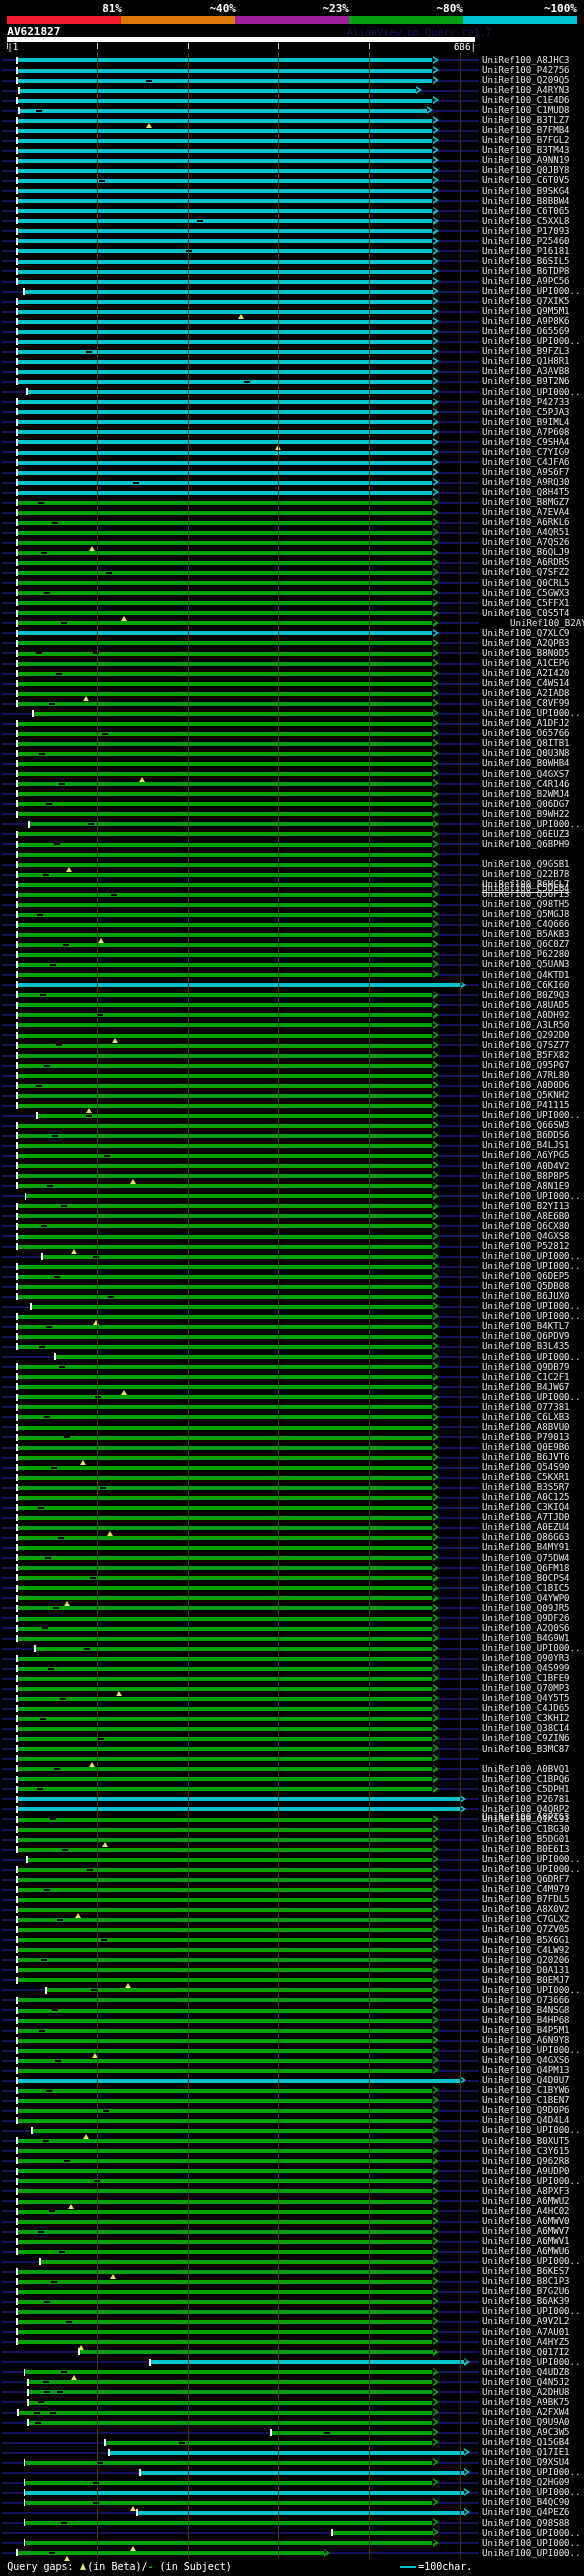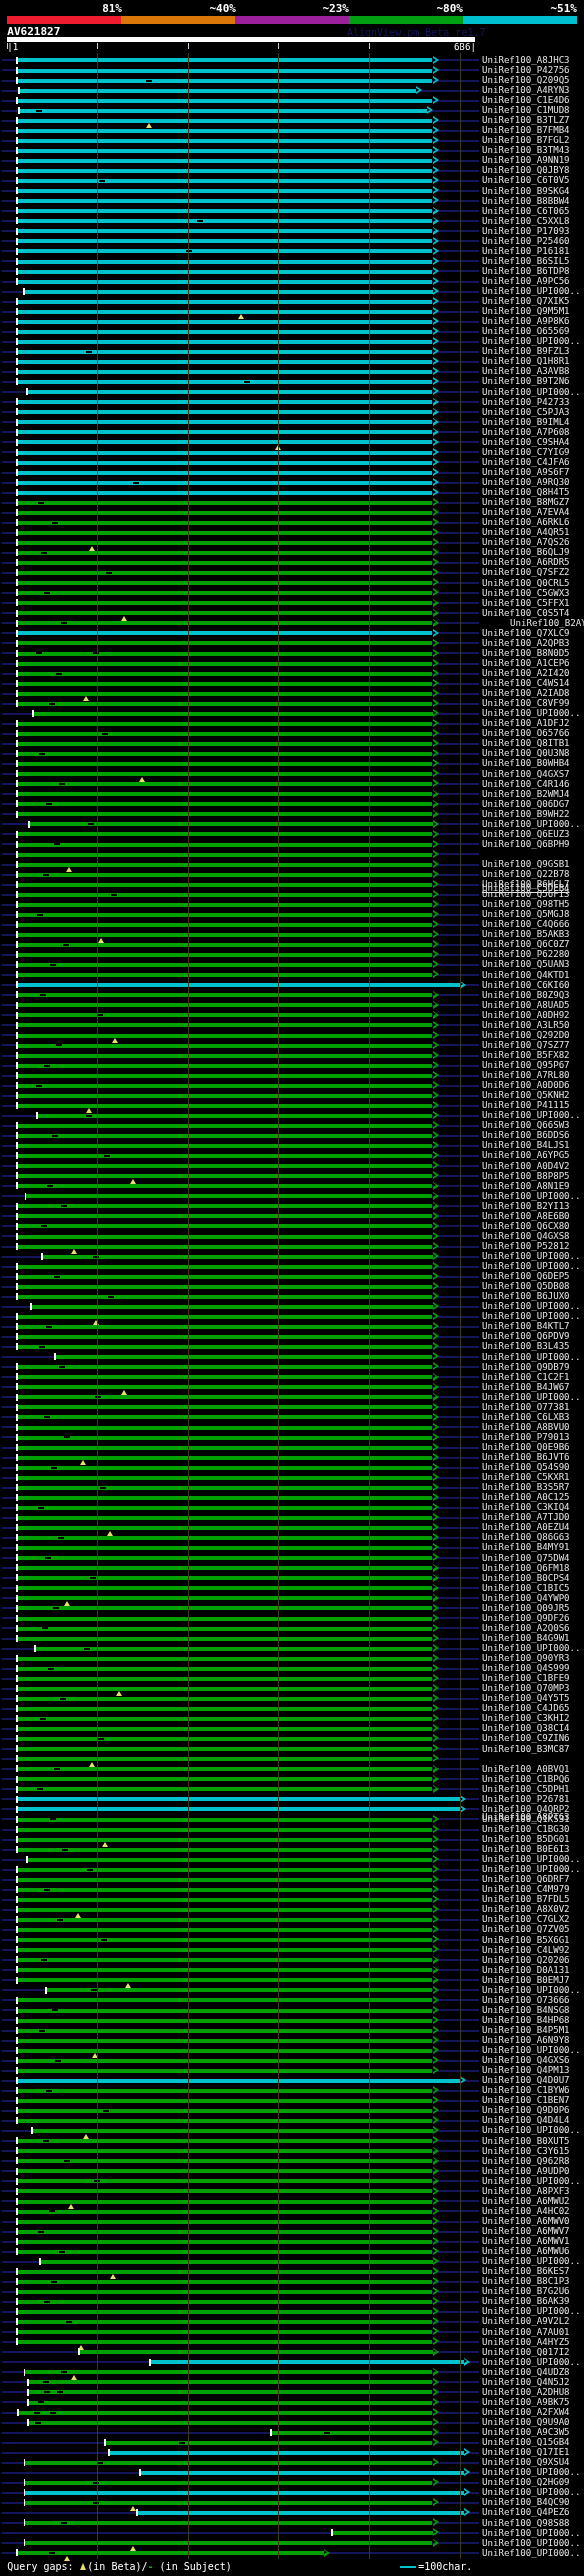--- a/index.html
+++ b/index.html
@@ -42,25 +42,25 @@
   <div id="scale-bar">
       <div class="scale-seg" style="left: 7.3px; width: 114px; background: rgb(238, 28, 46);"></div>
       <div class="scale-label" style="left: 74px; width: 48px;">81%</div>
       <div class="scale-seg" style="left: 121px; width: 114px; background: rgb(217, 120, 8);"></div>
       <div class="scale-label" style="left: 188px; width: 48px;">~40%</div>
       <div class="scale-seg" style="left: 235px; width: 114px; background: rgb(156, 31, 156);"></div>
       <div class="scale-label" style="left: 301px; width: 48px;">~23%</div>
       <div class="scale-seg" style="left: 349px; width: 114px; background: rgb(0, 160, 18);"></div>
       <div class="scale-label" style="left: 415px; width: 48px;">~80%</div>
       <div class="scale-seg" style="left: 463px; width: 114px; background: rgb(0, 191, 206);"></div>
-      <div class="scale-label" style="left: 529px; width: 48px;">~51%</div>
+      <div class="scale-label" style="left: 529px; width: 48px;">~100%</div>
     </div>
 
   <div id="query-name">AV621827</div>
-  <div id="watermark">AlignView.pm Beta re1.7</div>
+  <div id="watermark">AlignView.pm Query re1.7</div>
 
   <div id="query-bar"></div>
   <div class="ruler-text" style="left:7.3px;">|1</div>
   <div class="ruler-text" style="left:454px;">636|</div>
 
   <div id="plot">
       <div>
         <div class="hit-navy" style="left: 1.8px; width: 477px; top: 59px;"></div>
         <div class="hit-line" style="left: 18px; width: 414px; top: 58px; background: rgb(0, 194, 203);"></div>
         <div class="start-tick" style="left: 16.4px; top: 57px;"></div>

